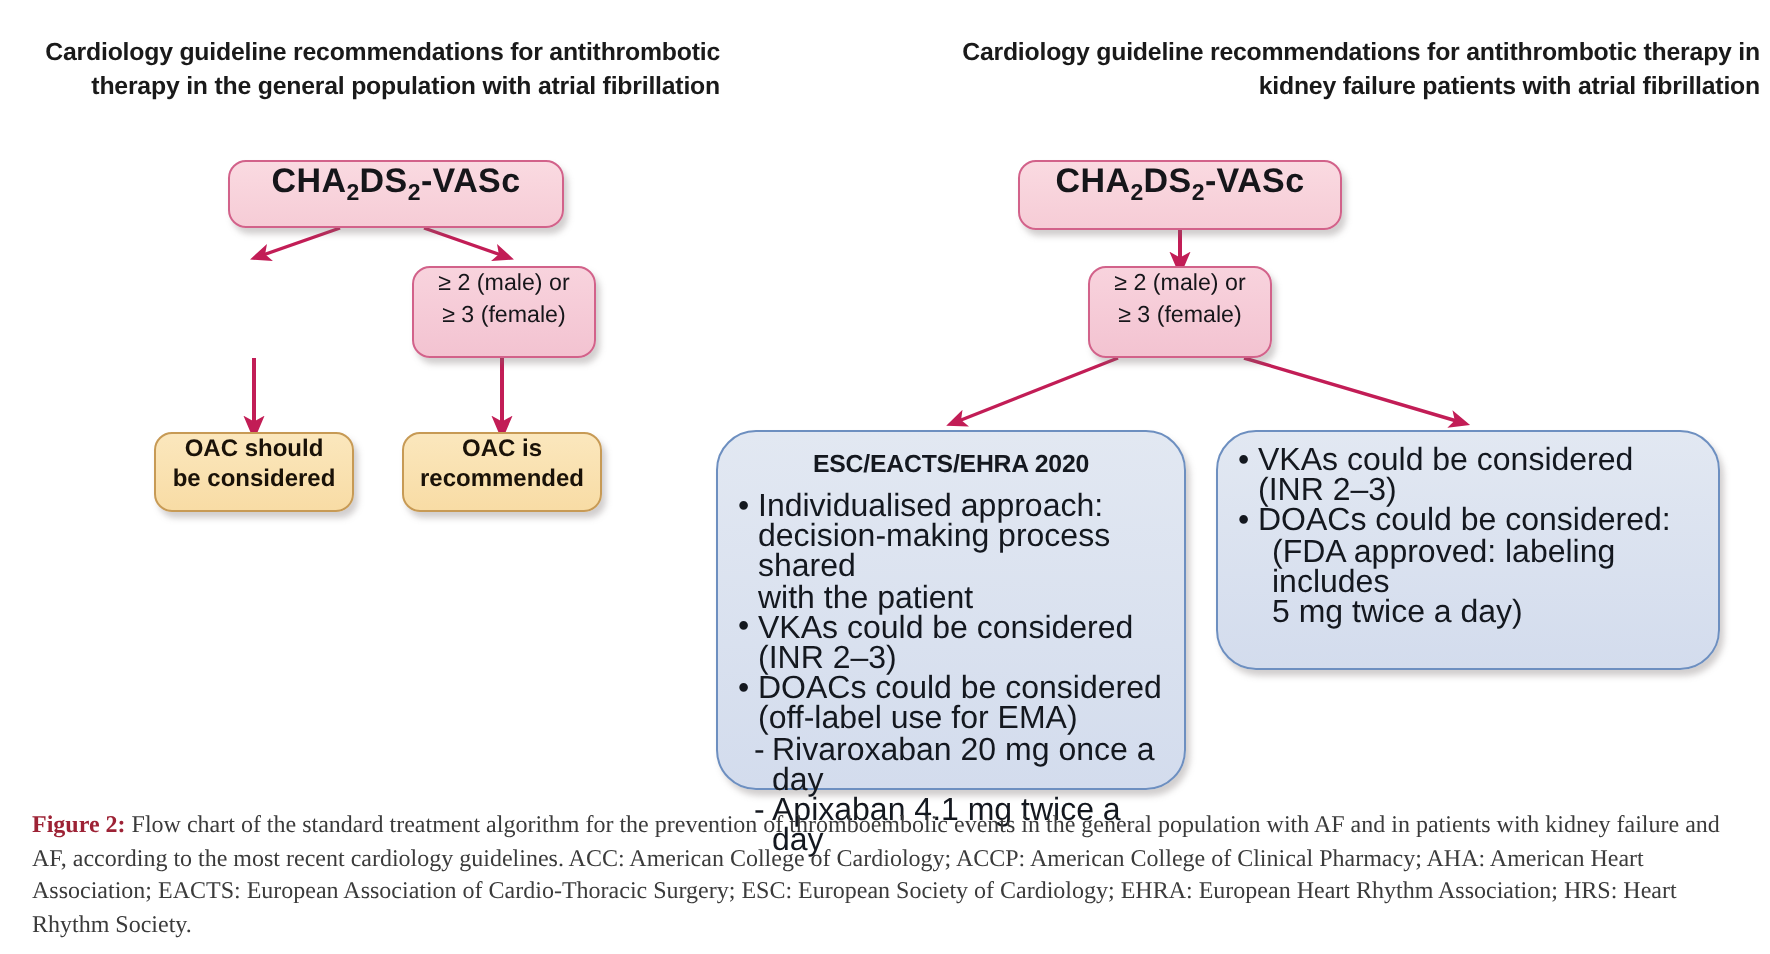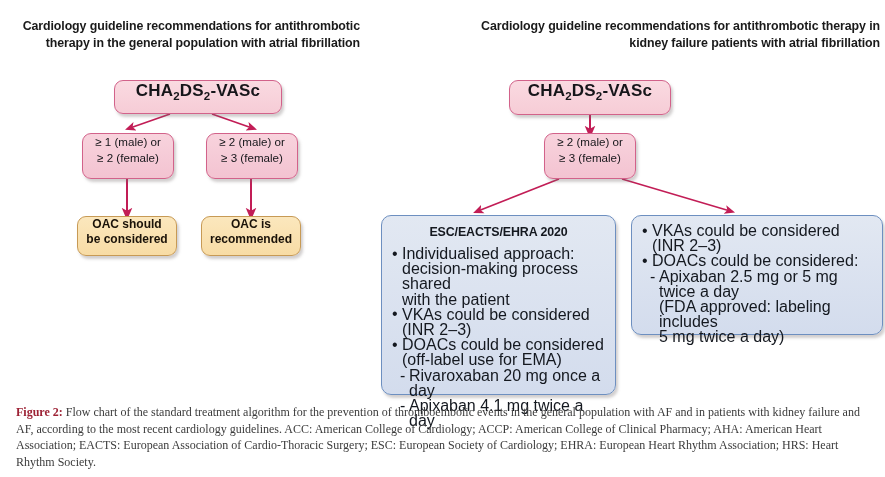--- a/index.html
+++ b/index.html
@@ -74,25 +74,24 @@
     border: 1.5px solid #c79a55;
     font-size: 12px;
     font-weight: bold;
     color: #1a1208;
     line-height: 15px;
   }
 
   .node-blue {
     background: linear-gradient(180deg, #e2e8f2 0%, #d3dced 100%);
     border: 1.6px solid #6d8fc0;
-    border-radius: 10px;
+    border-radius: 20px;
     display: block;
     text-align: left;
     padding: 7px 9px 8px 9px;
-    margin-left: 23px;
   }
   .blue-head {
     text-align: center;
     font-weight: bold;
     font-size: 12.4px;
     color: #14181f;
     margin: 2px 0 7px 0;
     letter-spacing: -0.1px;
   }
   .blue-list {
@@ -179,22 +178,20 @@
   </svg>
 
   <div id="title-left" class="col-title">Cardiology guideline recommendations for antithrombotic therapy in the general population with atrial fibrillation</div>
 
   <div id="title-right" class="col-title">Cardiology guideline recommendations for antithrombotic therapy in kidney failure patients with atrial fibrillation</div>
 
   <div class="node node-pink-main" style="left:114px; top:80px; width:168px; height:34px;">
     <span><span>CHA</span><sub>2</sub><span>DS</span><sub>2</sub><span>-VASc</span></span>
   </div>
 
-  <div class="node node-pink-small" style="left:82px; top:133px; width:92px; height:46px; white-space:pre-line;">≥ 1 (male) or
-≥ 2 (female)</div>
 
   <div class="node node-pink-small" style="left:206px; top:133px; width:92px; height:46px; white-space:pre-line;">≥ 2 (male) or
 ≥ 3 (female)</div>
 
   <div class="node node-orange" style="left:77px; top:216px; width:100px; height:40px; white-space:pre-line;">OAC should
 be considered</div>
 
   <div class="node node-orange" style="left:201px; top:216px; width:100px; height:40px; white-space:pre-line;">OAC is
 recommended</div>
 
@@ -216,21 +213,20 @@
 (off-label use for EMA)</li>
       <li class="dash">Rivaroxaban 20 mg once a day</li>
       <li class="dash">Apixaban 4.1 mg twice a day</li>
     </ul>
   </div>
 
   <div class="node node-blue" style="left:608px; top:215px; width:252px; height:120px;">
     <ul class="blue-list">
       <li class="bul">VKAs could be considered (INR 2–3)</li>
       <li class="bul">DOACs could be considered:</li>
-      <li class="dash">Apixaban 2.5 mg or 5 mg twice a day</li>
       <li class="cont">(FDA approved: labeling includes
 5 mg twice a day)</li>
     </ul>
   </div>
 
   <div id="caption">
     <span class="fig-label">Figure 2:</span><span> Flow chart of the standard treatment algorithm for the prevention of thromboembolic events in the general population with AF and in patients with kidney failure and AF, according to the most recent cardiology guidelines. ACC: American College of Cardiology; ACCP: American College of Clinical Pharmacy; AHA: American Heart Association; EACTS: European Association of Cardio-Thoracic Surgery; ESC: European Society of Cardiology; EHRA: European Heart Rhythm Association; HRS: Heart Rhythm Society.</span>
   </div>
 
 </div>

